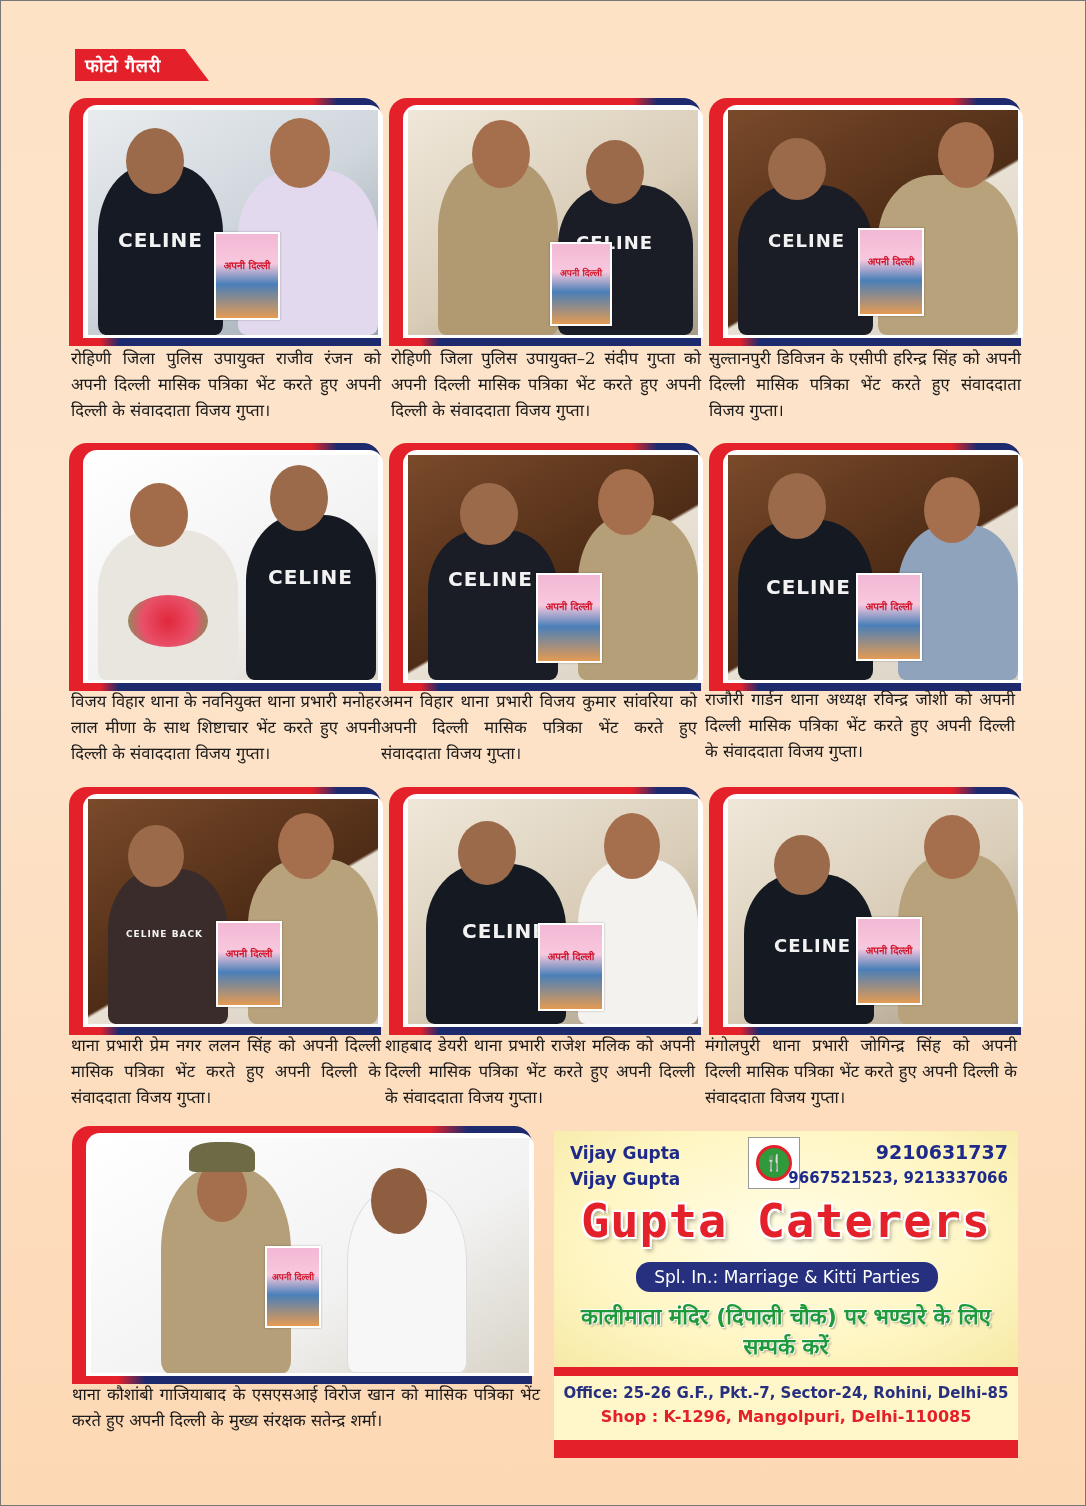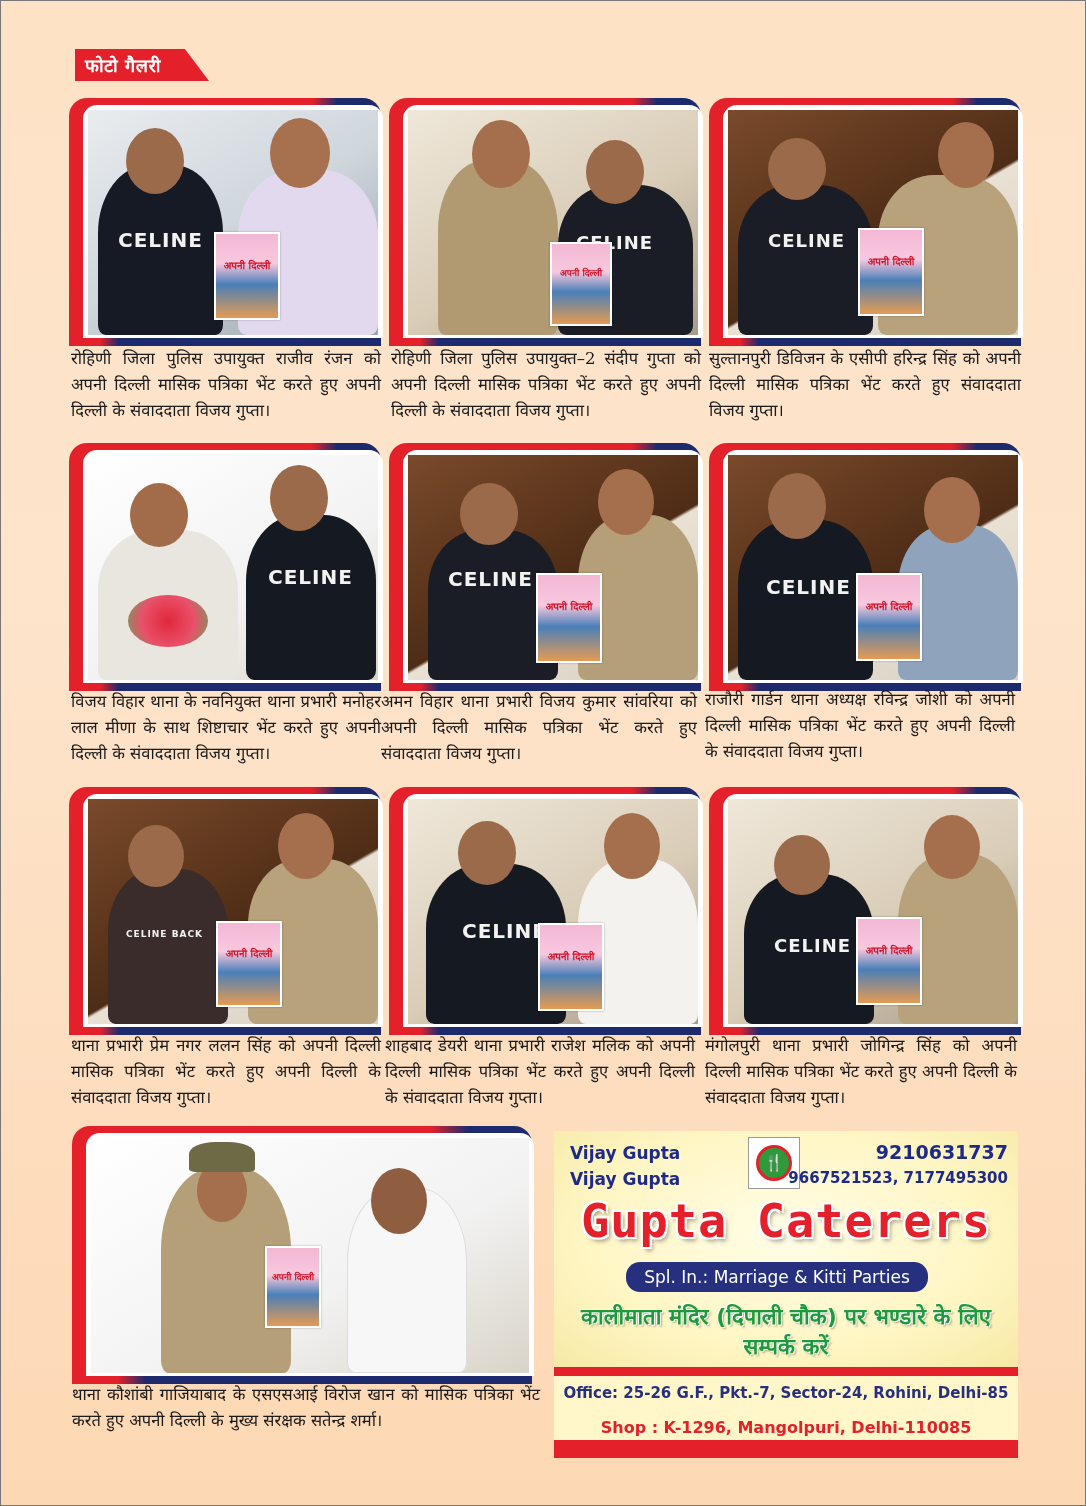--- a/index.html
+++ b/index.html
@@ -94,31 +94,31 @@
     background: #fff; border: 1px solid #999; display: flex; align-items: center; justify-content: center;
   }
   .ad-logo .disc { width: 36px; height: 36px; border-radius: 50%; background: #2f9a3c; border: 3px solid #e4202a; color: #fff; font-size: 16px; text-align: center; line-height: 30px; font-family: "DejaVu Sans", sans-serif; }
   .ad-brand {
     position: absolute; left: 0; right: 0; top: 62px; text-align: center;
     color: #e4202a; font-size: 47px; font-weight: bold; letter-spacing: 1px;
     font-family: "DejaVu Sans Mono", monospace;
     text-shadow: 2px 2px 0 #fff, -2px -2px 0 #fff, 2px -2px 0 #fff, -2px 2px 0 #fff, 3px 4px 4px rgba(0,0,0,.35);
   }
   .ad-special {
-    position: absolute; left: 72px; top: 131px; width: 302px; height: 30px;
+    position: absolute; left: 82px; top: 131px; width: 302px; height: 30px;
     background: #27307f; border-radius: 14px; color: #fff;
     font-size: 17px; font-family: "DejaVu Sans", sans-serif; text-align: center; line-height: 30px;
   }
   .ad-hindi {
     position: absolute; left: 0; right: 0; top: 169px; text-align: center;
     color: #1f9a3a; font-size: 22px; font-weight: bold; font-family: "DejaVu Sans", sans-serif;
     text-shadow: 1px 1px 0 #fff, -1px -1px 0 #fff, 2px 2px 2px rgba(0,0,0,.3);
   }
   .ad-office { color: #27307f; font-size: 15px; }
-  .ad-shop { color: #e4202a; font-size: 16px; margin-top: 16px; }
+  .ad-shop { color: #e4202a; font-size: 16px; margin-top: 5px; }
 </style>
 </head>
 <body>
 
 <div class="page-title">फोटो गैलरी</div>
 
 <div class="card" style="left:68px;top:97px;width:312px;height:240px;">
   <div class="frame" style="width:312px;height:240px;">
       <div class="frame-inner">
         <div class="photo bg-office">
@@ -297,21 +297,21 @@
 </div>
 
 <div class="ad">
   <div class="ad-top">
     <div class="ad-name" style="top:12px;">Vijay Gupta</div>
     <div class="ad-name" style="top:38px;">Vijay Gupta</div>
     <div class="ad-logo">
         <div class="disc">🍴</div>
       </div>
     <div class="ad-phone" style="top:10px;font-size:19px;">9210631737</div>
-    <div class="ad-phone" style="top:38px;font-size:15px;">9667521523, 7177495300</div>
+    <div class="ad-phone" style="top:38px;font-size:15px;">9667521523, 9213337066</div>
     <div class="ad-brand">Gupta Caterers</div>
     <div class="ad-special">Spl. In.: Marriage &amp; Kitti Parties</div>
     <div class="ad-hindi">कालीमाता मंदिर (दिपाली चौक) पर भण्डारे के लिए सम्पर्क करें</div>
   </div>
   <div class="ad-bottom">
     <div class="ad-office">Office: 25-26 G.F., Pkt.-7, Sector-24, Rohini, Delhi-85</div>
     <div class="ad-shop">Shop : K-1296, Mangolpuri, Delhi-110085</div>
   </div>
 </div>
 

